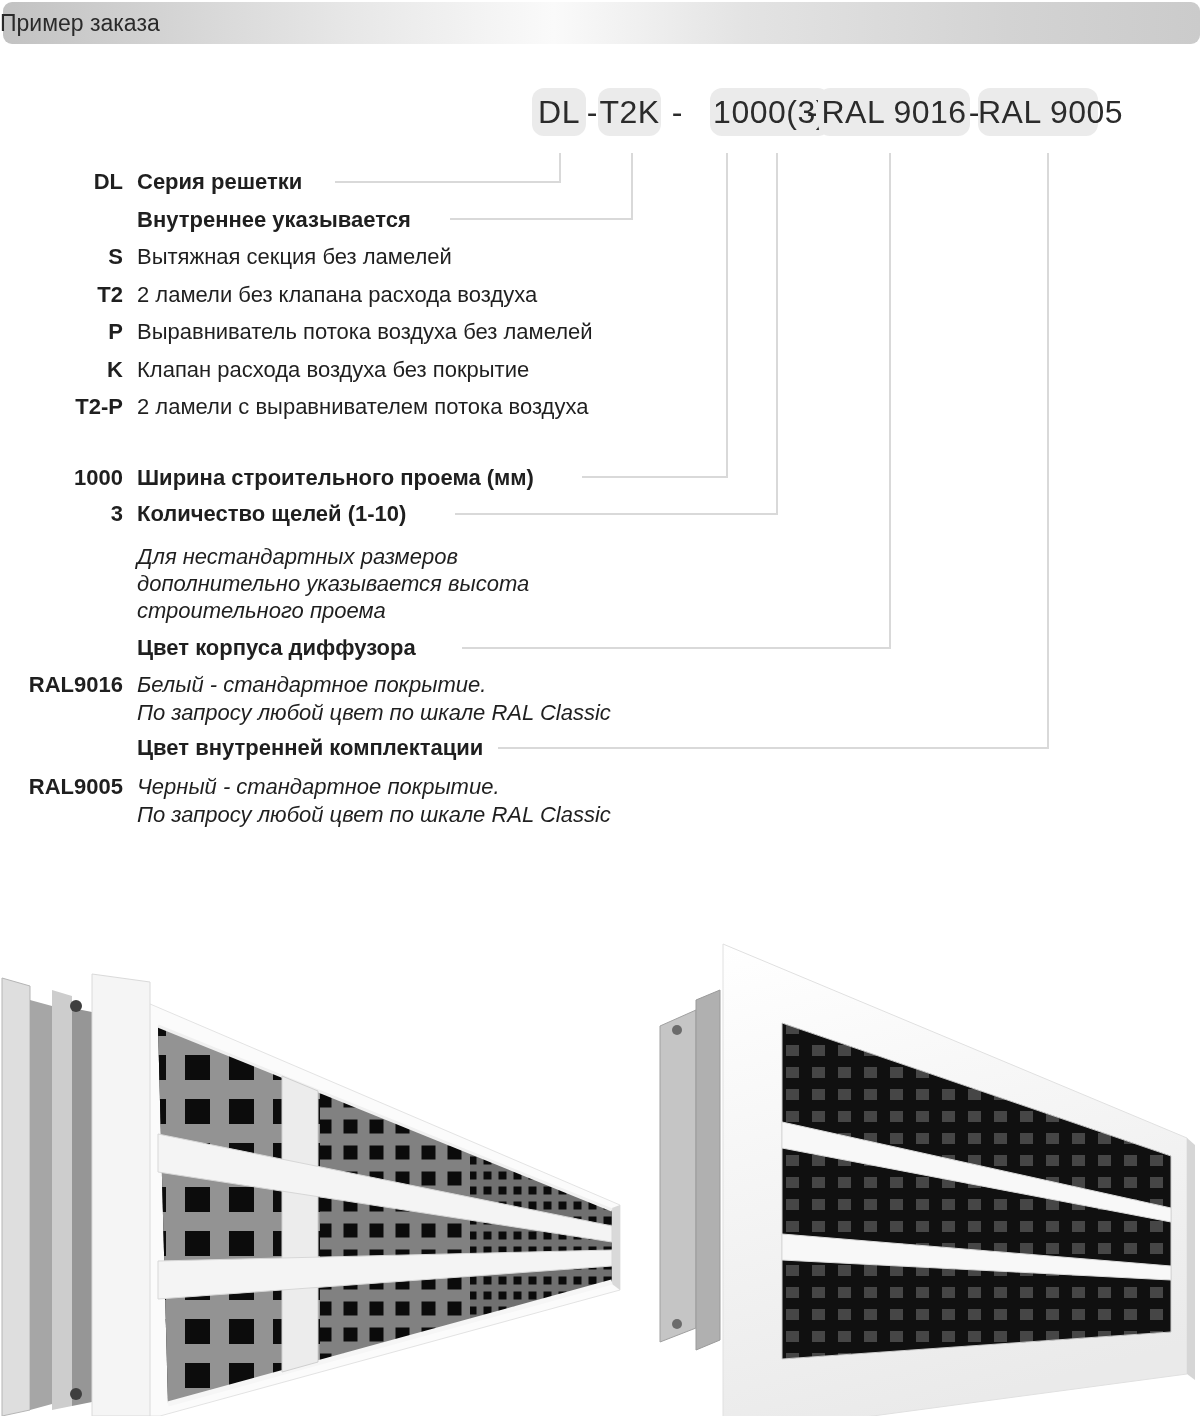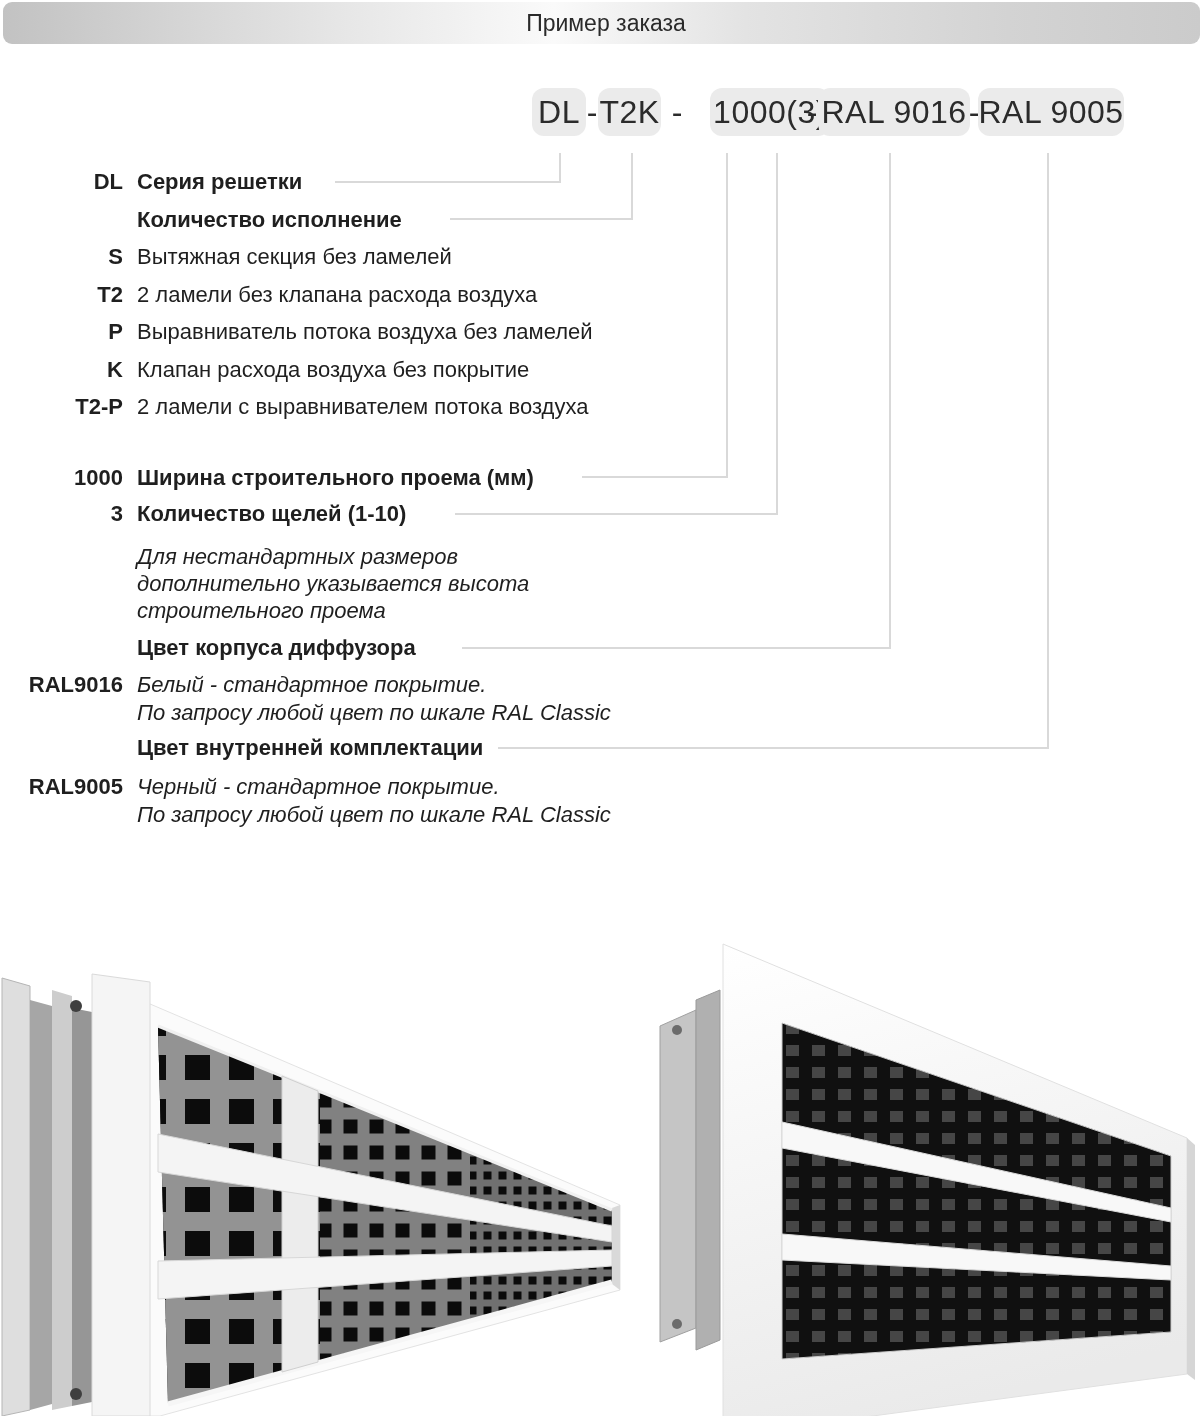--- a/index.html
+++ b/index.html
@@ -7,21 +7,21 @@
     position:relative;width:1200px;height:1416px;background:#ffffff;
     overflow:hidden;font-family:"Liberation Sans",sans-serif;color:#1f1f1f;
   }
   
   .header-bar{
     position:absolute;left:3px;right:0;top:2px;height:42px;border-radius:9px;
     background:linear-gradient(90deg,#c2c2c2 0%,#e6e6e6 28%,#fafafa 46%,#e3e3e3 62%,#d3d3d3 84%,#cbcbcb 100%);
   }
   .header-title{
     position:absolute;left:0;right:0;top:2px;height:42px;line-height:42px;
-    text-align:center;font-size:23px;color:#2a2a2a;padding-left:12px;
+    text-align:left;font-size:23px;color:#2a2a2a;
   }
   
   .code-box{
     position:absolute;top:88px;height:48px;line-height:48px;border-radius:12px;
     background:#ebebeb;color:#2b2b2b;font-size:32px;text-align:center;
     letter-spacing:.5px;white-space:nowrap;
   }
   .code-dash{
     position:absolute;top:88px;height:48px;line-height:48px;width:18px;
     color:#2b2b2b;font-size:32px;text-align:center;
@@ -64,28 +64,28 @@
   </svg>
 
   <div class="code-box" style="left:532px;width:54px">DL</div>
   <div class="code-dash" style="left:583px">-</div>
   <div class="code-box" style="left:598px;width:63px">T2K</div>
   <div class="code-dash" style="left:668px">-</div>
   <div class="code-box" style="left:710px;width:120px">1000(3)</div>
   <div class="code-dash" style="left:803px">-</div>
   <div class="code-box" style="left:818px;width:152px">RAL 9016</div>
   <div class="code-dash" style="left:965px">-</div>
-  <div class="code-box" style="left:978px;width:146px">RAL 9005</div>
+  <div class="code-box" style="left:978px;width:120px">RAL 9005</div>
 
   <div class="lrow" style="top:168px">
     <span class="lcode">DL</span>
     <span class="ldesc bold">Серия решетки</span>
   </div>
   <div class="lrow" style="top:206px">
-    <span class="ldesc bold">Количество исполнение</span>
+    <span class="ldesc bold">Внутреннее указывается</span>
   </div>
   <div class="lrow" style="top:243px">
     <span class="lcode">S</span>
     <span class="ldesc">Вытяжная секция без ламелей</span>
   </div>
   <div class="lrow" style="top:281px">
     <span class="lcode">T2</span>
     <span class="ldesc">2 ламели без клапана расхода воздуха</span>
   </div>
   <div class="lrow" style="top:318px">

